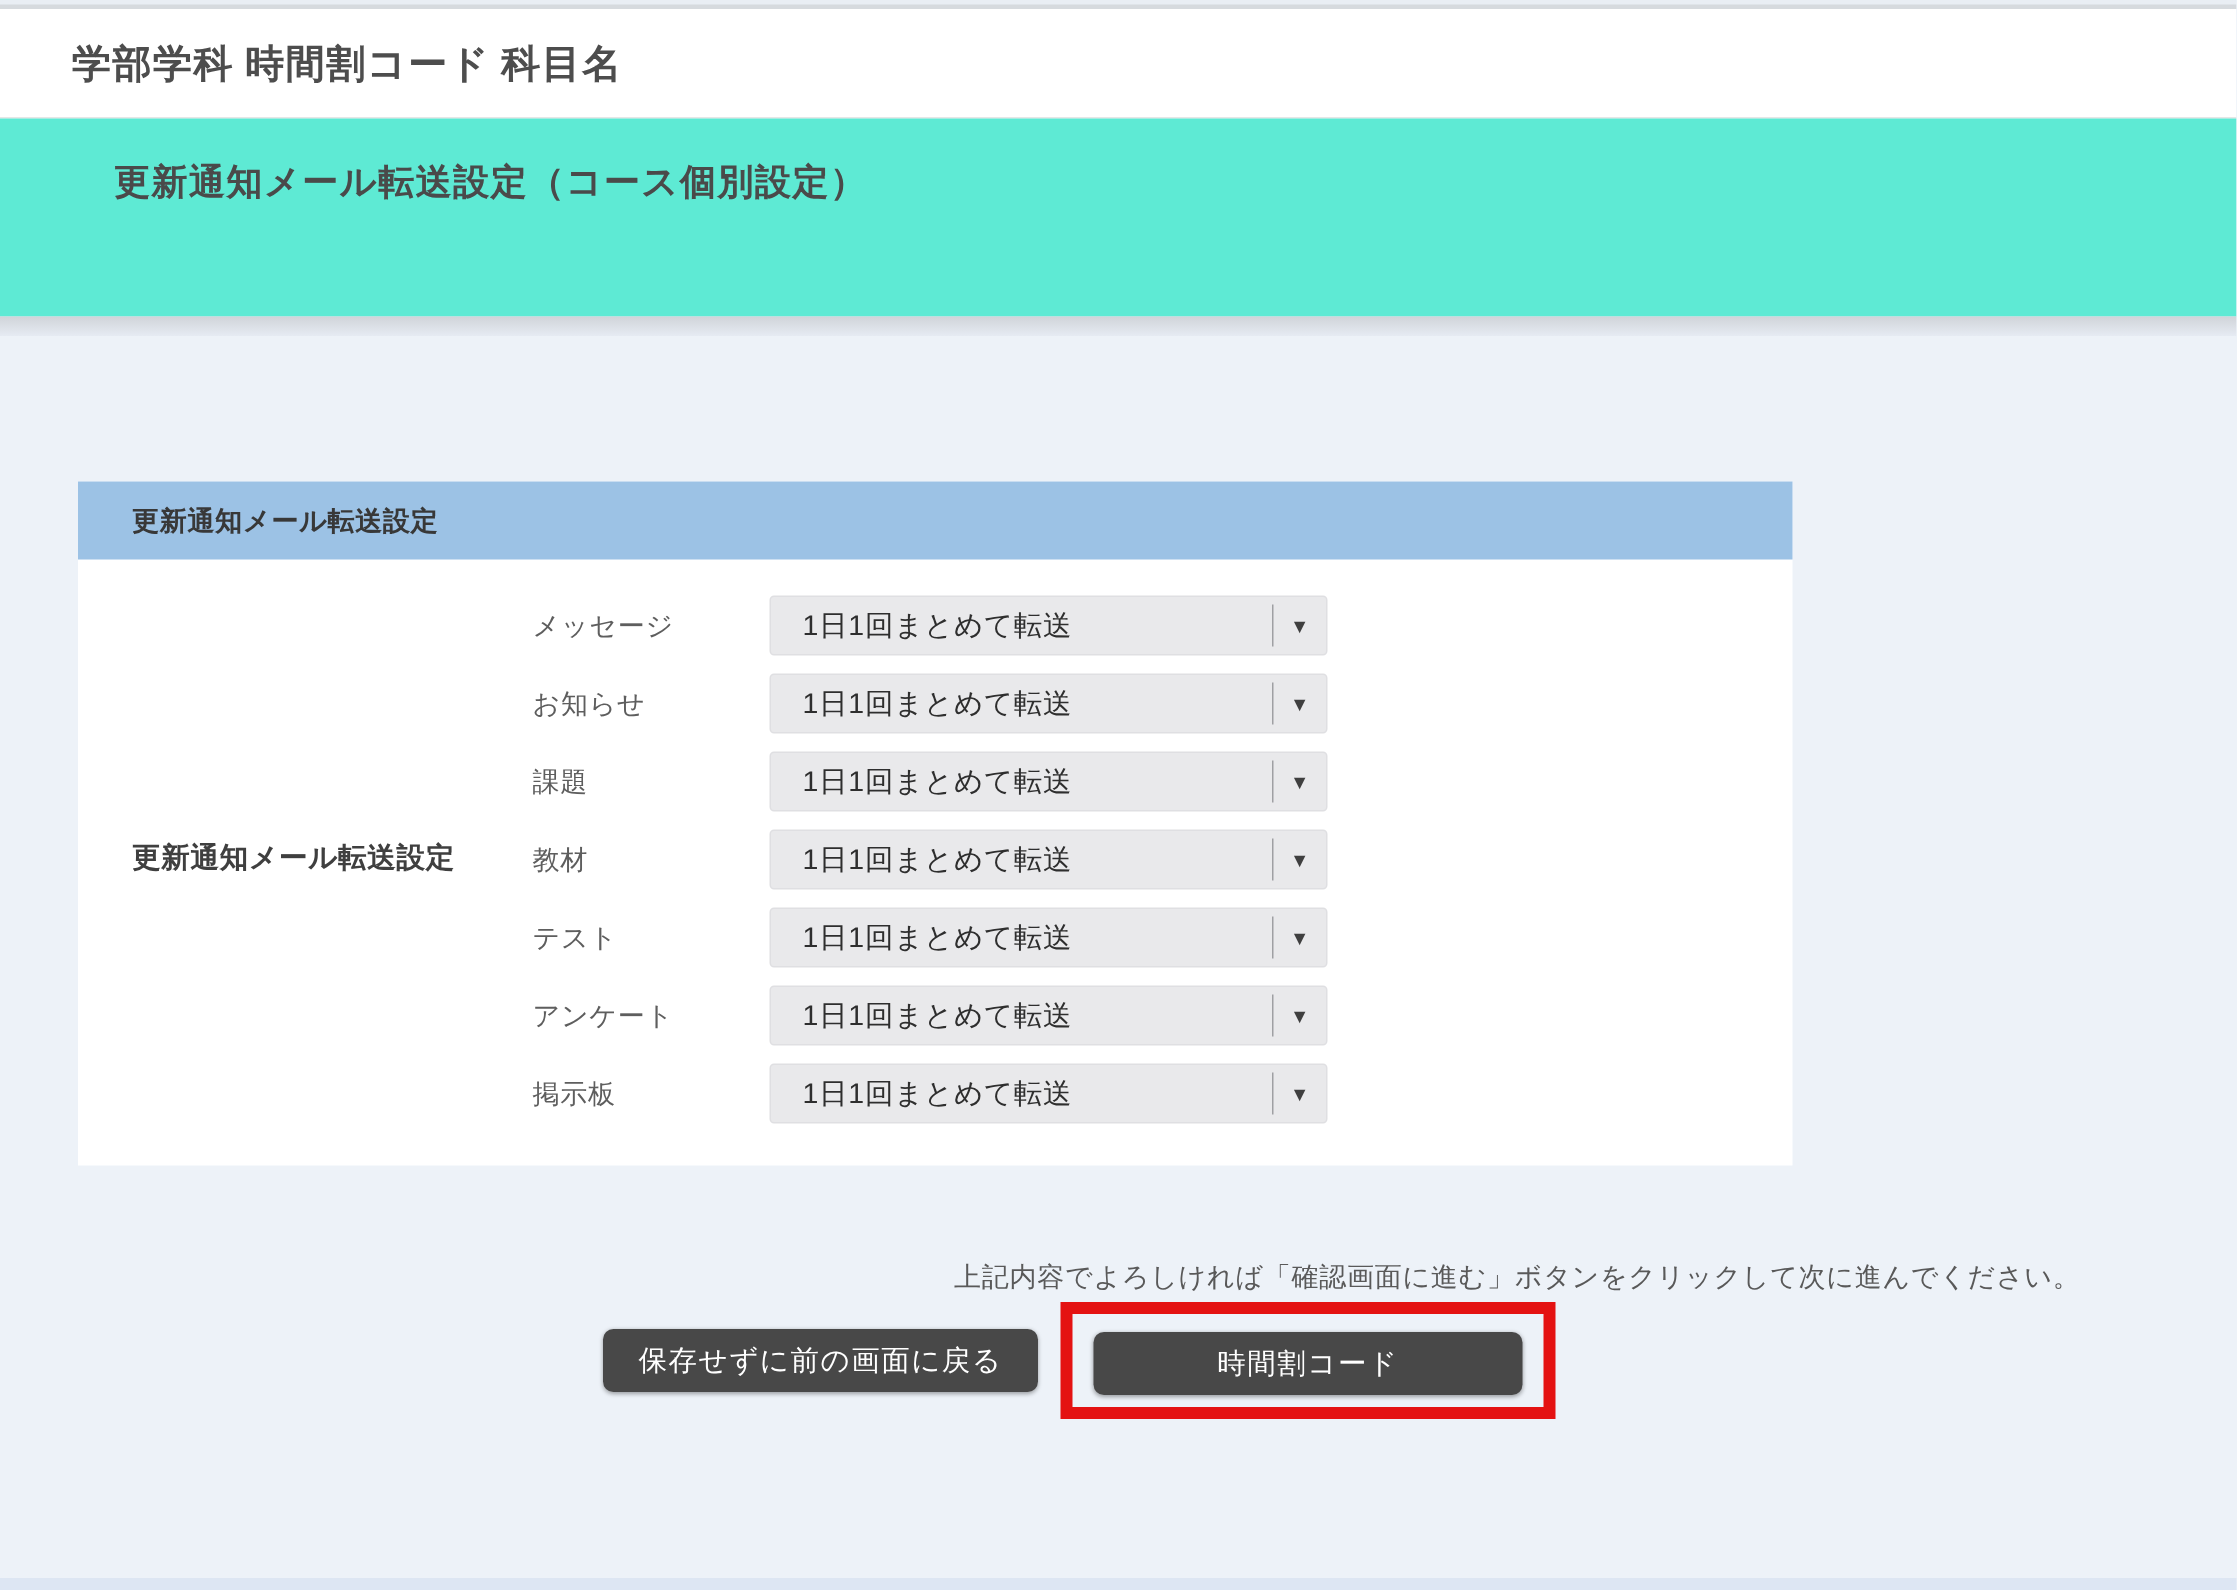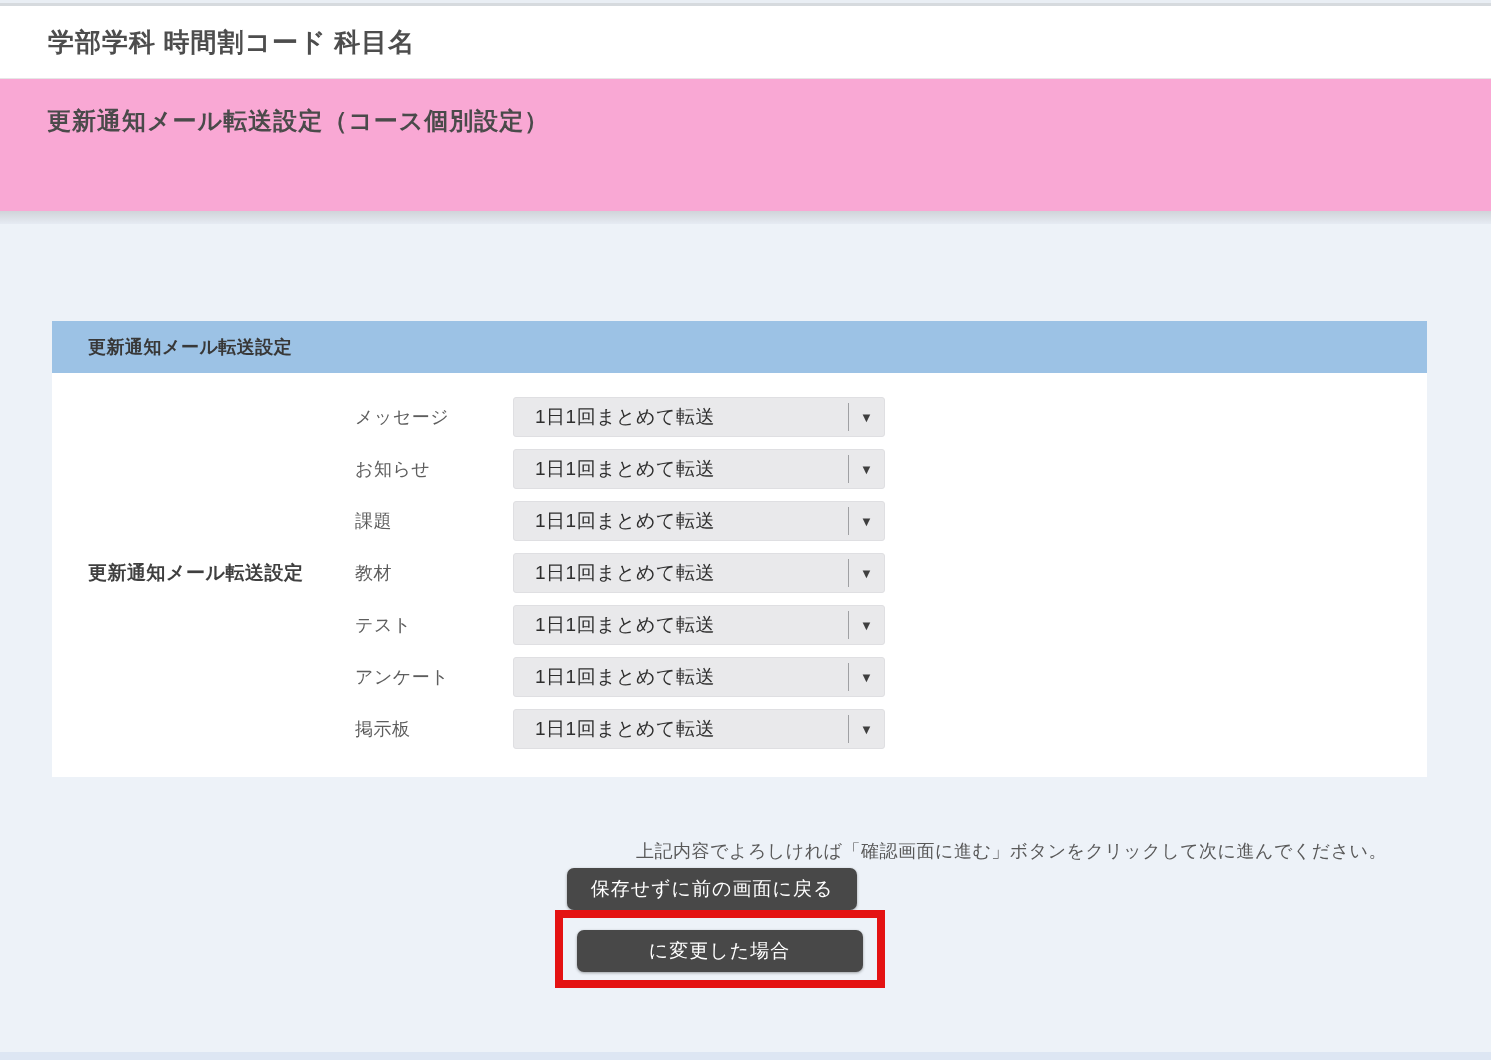--- a/index.html
+++ b/index.html
@@ -20,23 +20,23 @@
     padding-left: 48px;
     border-bottom: 1px solid #e6e6e6;
     font-family: Liberation Serif, serif;
   }
   .course-header h1 {
     font-size: 26px; font-weight: bold; color: #4d4d4d; letter-spacing: 1px;
   }
 
   
   .page-header {
-    background: #f9a8d4;
+    background: #5eead4;
     height: 132px;
-    padding: 26px 40px 0 47px;
+    padding: 26px 40px 0 76px;
   }
   .page-header h2 {
     font-size: 24px; font-weight: bold; color: #4a4a4a; letter-spacing: 1px;
   }
   .edit-note {
     margin-top: 18px;
     font-size: 17px; color: #b5423d; letter-spacing: 0.5px;
   }
   .header-shadow {
     height: 13px;
@@ -49,21 +49,21 @@
   .warning {
     margin-left: 57px; margin-right: 80px;
     font-size: 19px; font-weight: bold; color: #b0342e;
     line-height: 1.58; letter-spacing: 0.5px;
     max-width: 1320px;
   }
 
   
   .settings-table {
     margin: 47px 0 0 52px;
-    width: 1375px;
+    width: 1143px;
     background: #ffffff;
   }
   .settings-table-header {
     background: #9cc2e5;
     height: 52px;
     display: flex; align-items: center;
     padding-left: 36px;
     font-size: 18px; font-weight: bold; color: #383838; letter-spacing: 0.5px;
   }
   .settings-body {
@@ -112,21 +112,21 @@
     margin-left: 52px;
     width: 1335px;
     margin-top: 62px;
     text-align: right;
     font-size: 18px; color: #595959; letter-spacing: 0.5px;
   }
   .button-row {
     margin-left: 52px;
     width: 1335px;
     margin-top: 5px;
-    display: flex; align-items: center; justify-content: center; flex-direction: column;
+    display: flex; align-items: center; justify-content: center;
   }
   .btn {
     background: #484848;
     color: #ffffff;
     border: none;
     border-radius: 7px;
     font-size: 19px;
     font-family: "Liberation Sans", "DejaVu Sans", sans-serif;
     letter-spacing: 1px;
     height: 42px;
@@ -242,19 +242,19 @@
 
       </div>
     </div>
   </section>
 
   <p class="confirm-instruction">上記内容でよろしければ「確認画面に進む」ボタンをクリックして次に進んでください。</p>
 
   <div class="button-row">
     <button class="btn btn-back">保存せずに前の画面に戻る</button>
     <div class="highlight-box">
-      <button class="btn btn-proceed">に変更した場合</button>
+      <button class="btn btn-proceed">時間割コード</button>
     </div>
   </div>
 
 </main>
 
 <div class="bottom-strip"></div>
 
 </body></html>

